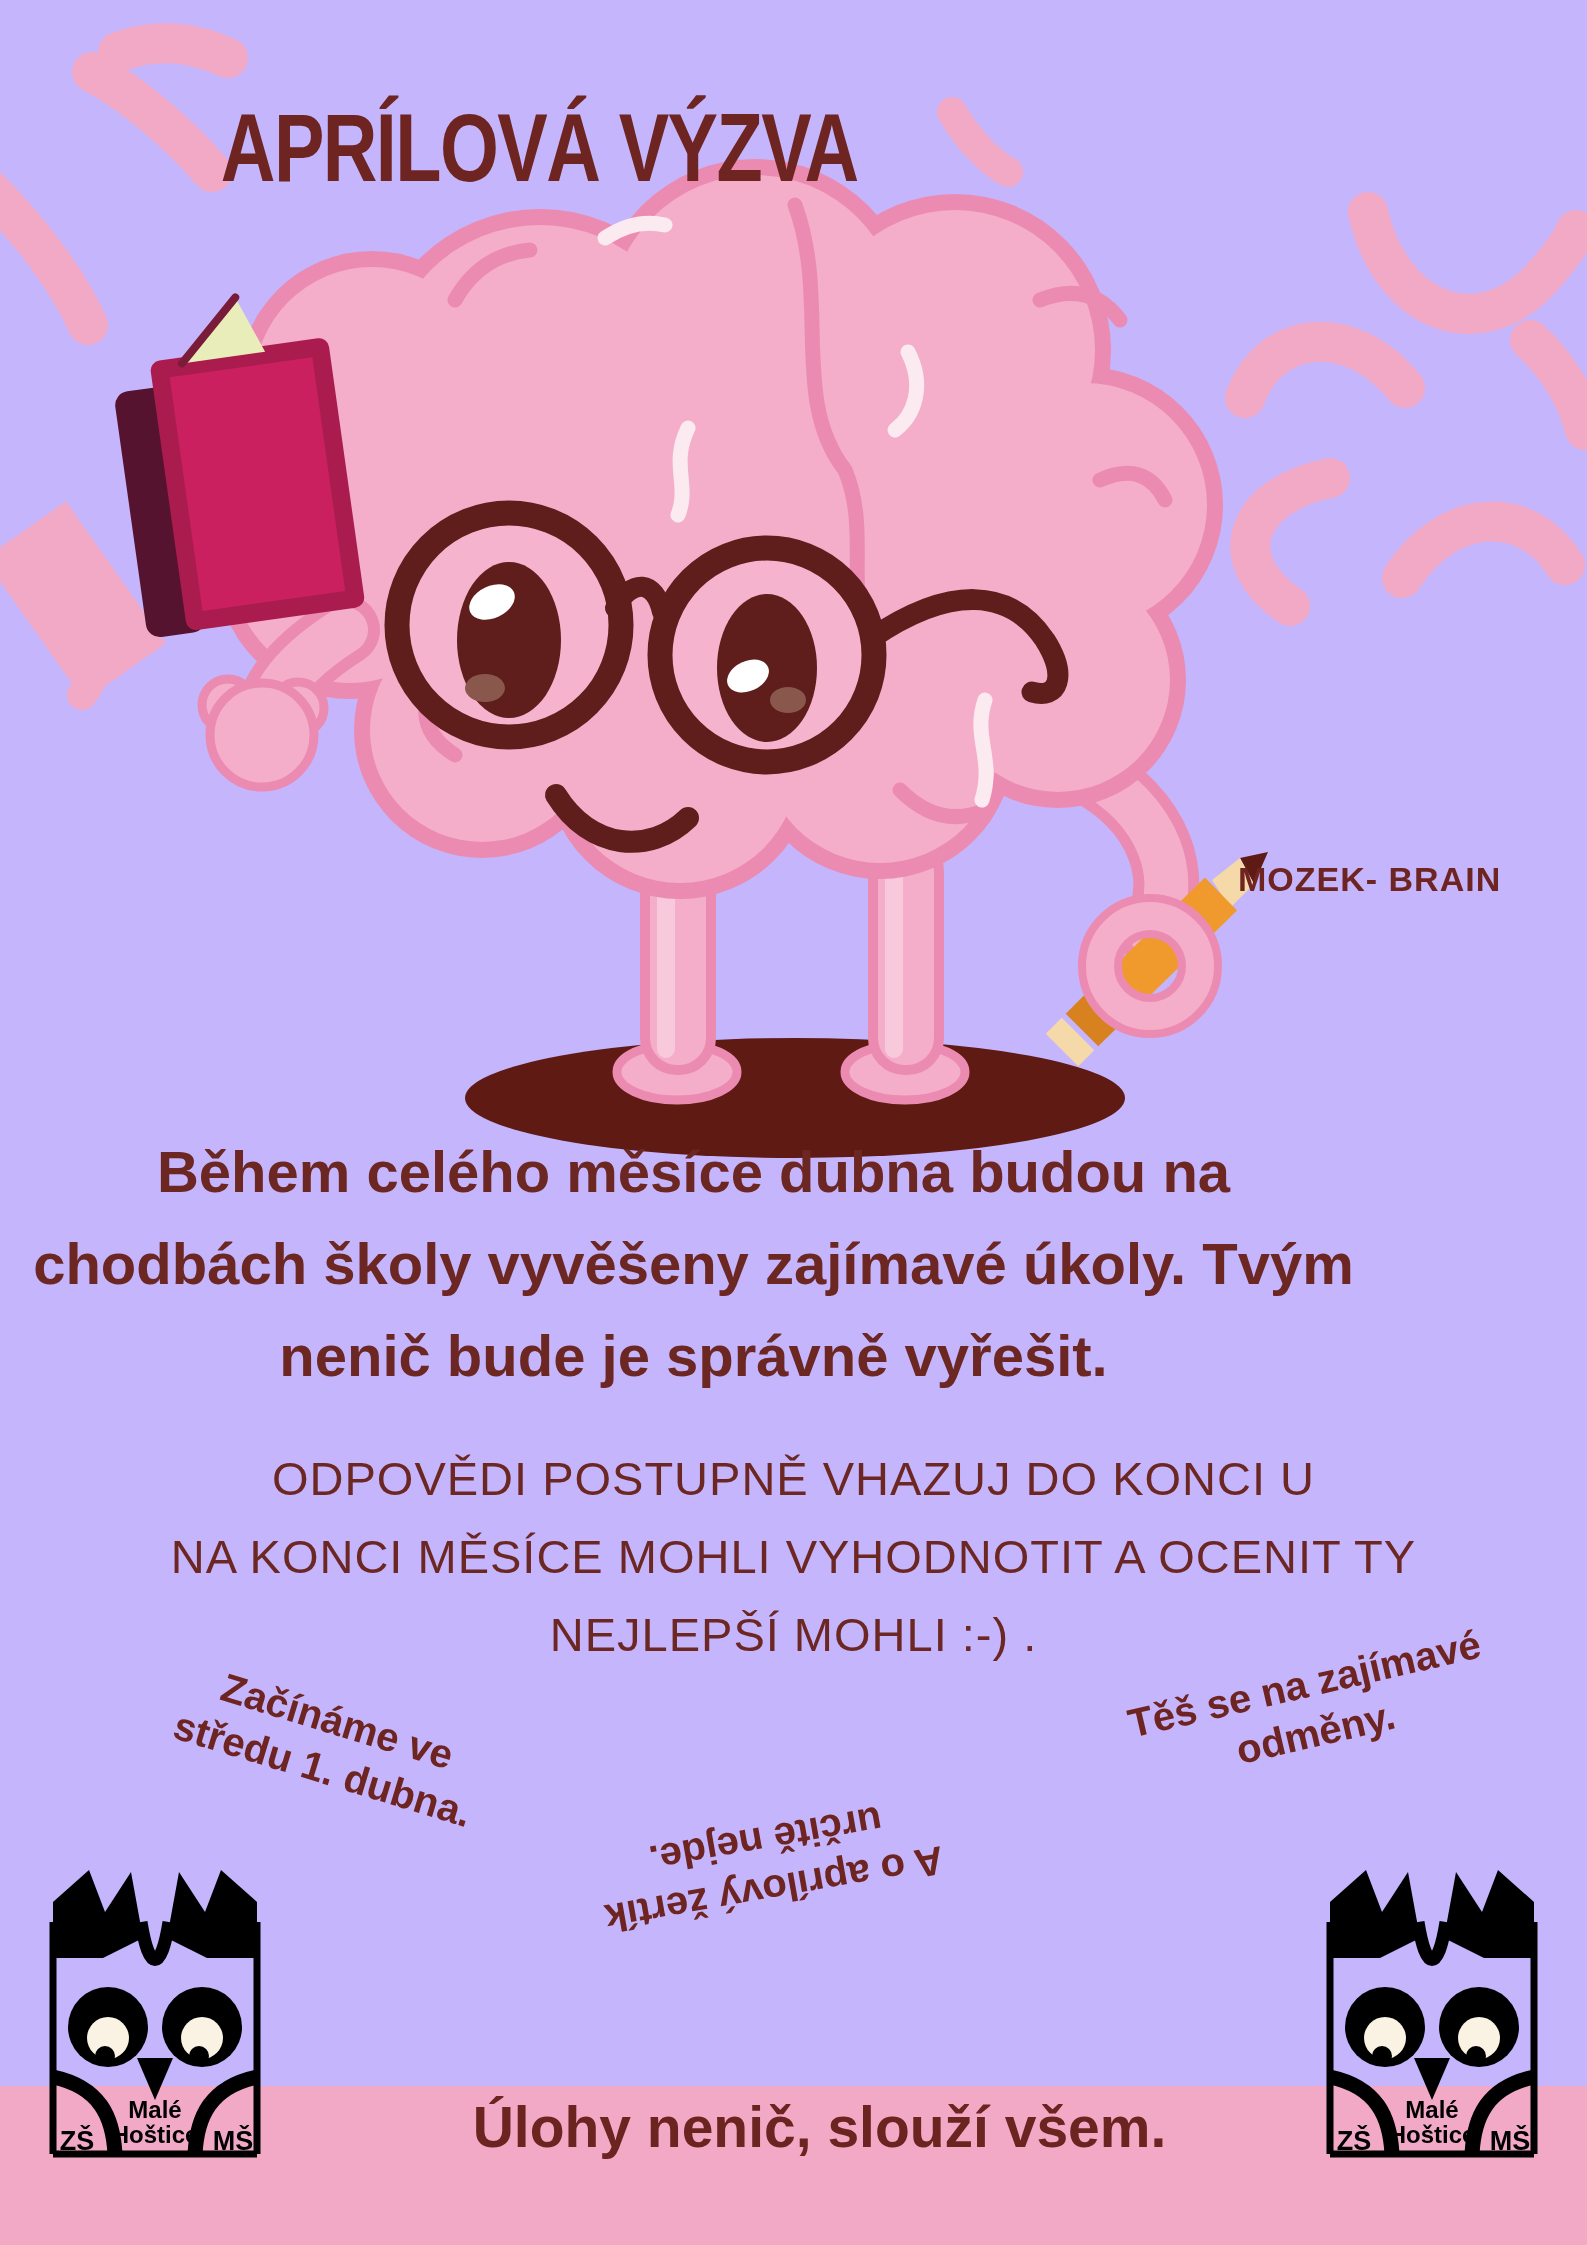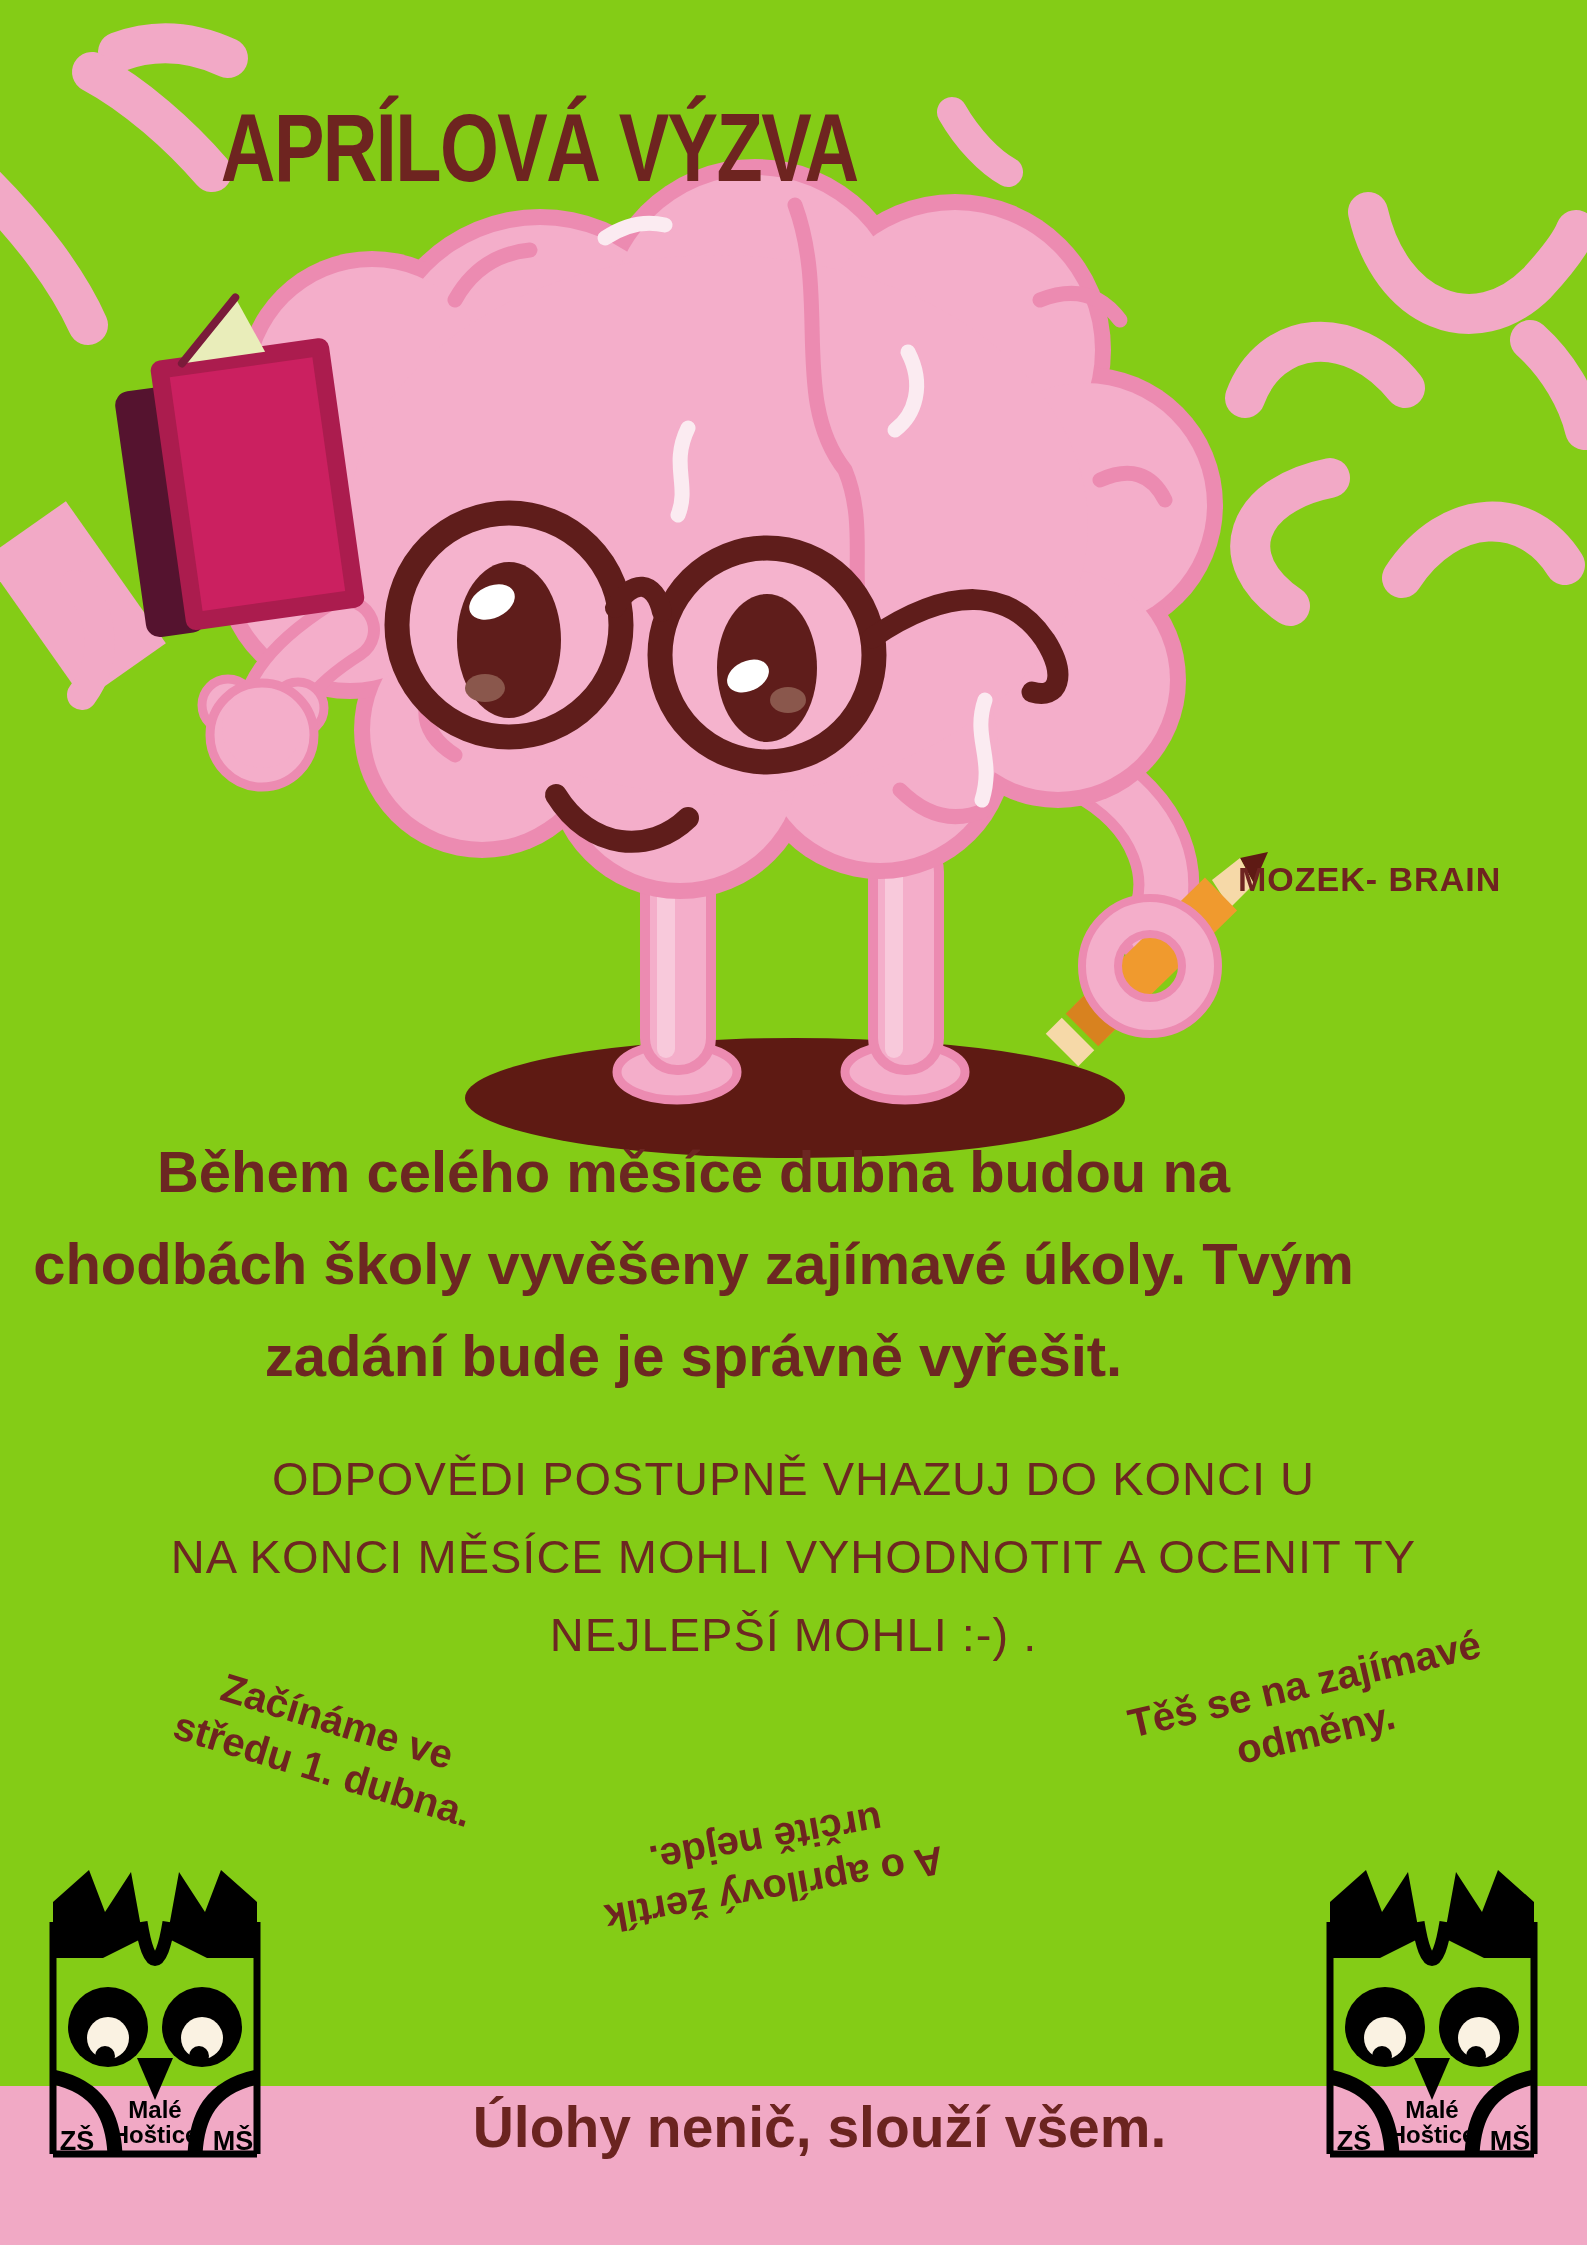--- a/index.html
+++ b/index.html
@@ -1,18 +1,18 @@
 <!DOCTYPE html>
 <html><head>
 <meta charset="utf-8">
 <style>
   html,body{margin:0;padding:0;background:#ddd;}
   #poster{
     position:relative;width:1587px;height:2245px;overflow:hidden;
-    background:#84cc16;font-family:"Liberation Sans",sans-serif;
+    background:#c4b5fd;font-family:"Liberation Sans",sans-serif;
   }
   #artwork{position:absolute;left:0;top:0;z-index:1;}
   .txt{position:absolute;z-index:2;color:#6E2420;}
   .title{
     top:92px;left:0;width:1078px;text-align:center;
     font-size:97px;font-weight:bold;letter-spacing:-2px;white-space:nowrap;
   }
   .title .squeeze{display:inline-block;transform:scaleX(0.78);transform-origin:50% 50%;}
   .brain-label{top:860px;left:1238px;font-size:34px;font-weight:bold;letter-spacing:1px;}
   .intro{top:1126px;left:0;width:1387px;text-align:center;
@@ -192,21 +192,21 @@
 
   <div class="txt title">
     <span class="squeeze">APRÍLOVÁ VÝZVA</span>
   </div>
 
   <div class="txt brain-label">MOZEK- BRAIN</div>
 
   <div class="txt intro">
     <div>Během celého měsíce dubna budou na</div>
     <div>chodbách školy vyvěšeny zajímavé úkoly. Tvým</div>
-    <div>zadání bude je správně vyřešit.</div>
+    <div>nenič bude je správně vyřešit.</div>
   </div>
 
   <div class="txt instructions">
     <div>ODPOVĚDI POSTUPNĚ VHAZUJ DO KONCI U</div>
     <div>NA KONCI MĚSÍCE MOHLI VYHODNOTIT A OCENIT TY</div>
     <div>NEJLEPŠÍ MOHLI :-) .</div>
   </div>
 
   <div class="txt note note-start">
     <div>Začínáme ve</div>

